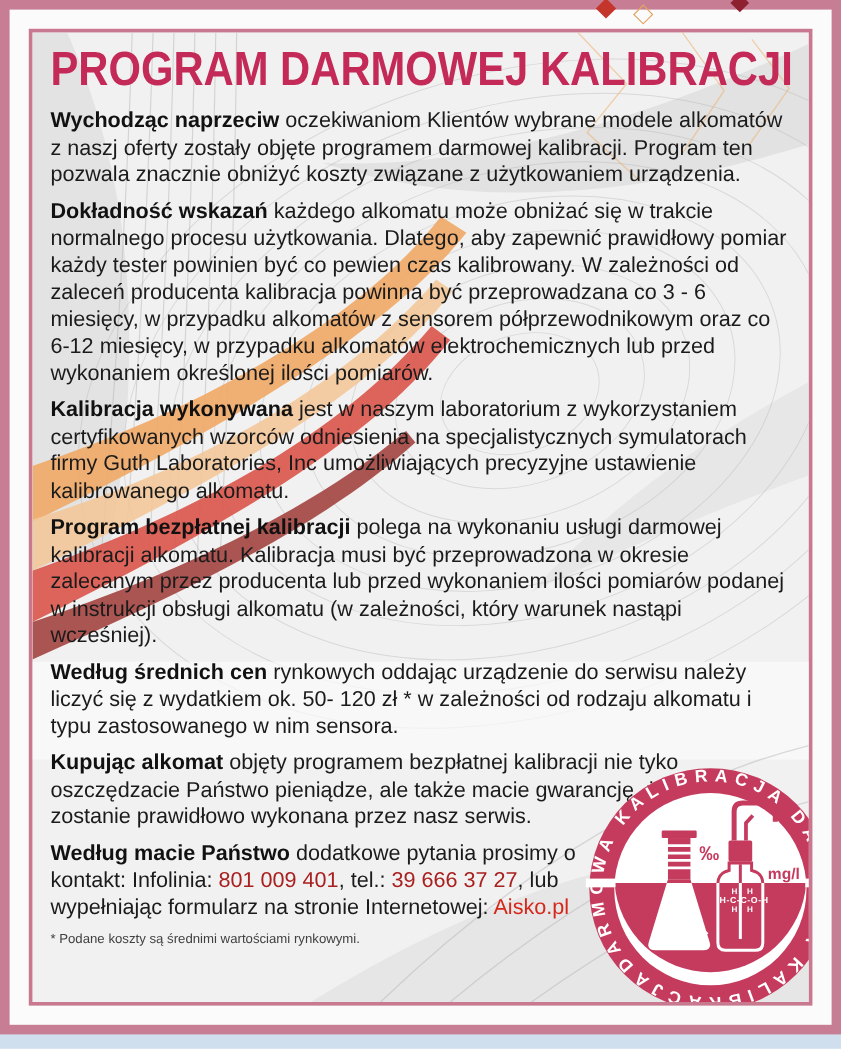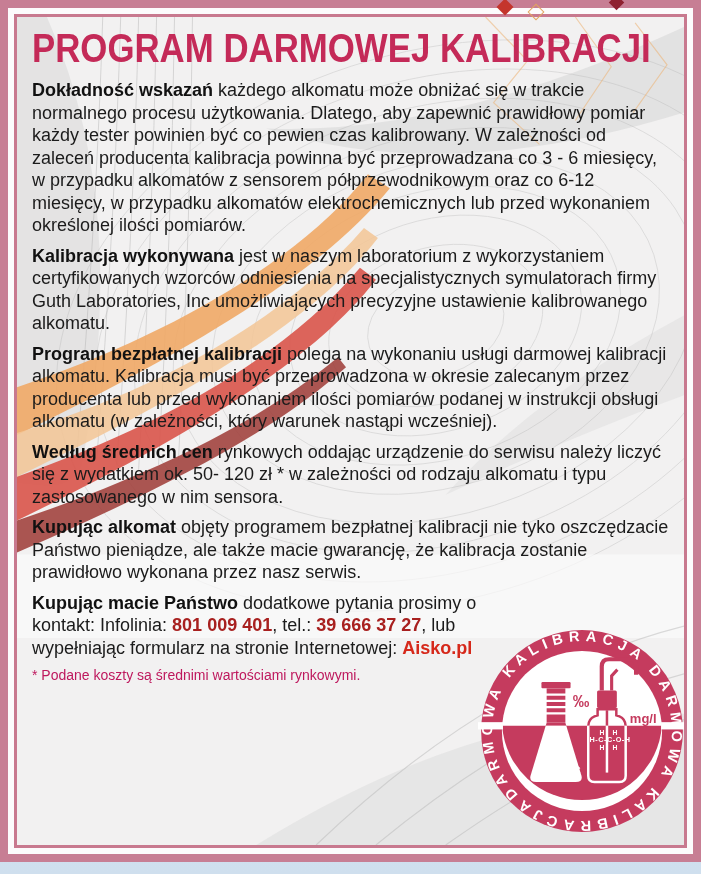--- a/index.html
+++ b/index.html
@@ -2,35 +2,35 @@
 <html><head>
 <meta charset="utf-8">
 <style>
   html,body{margin:0;padding:0;}
   body{
     width:701px;height:874px;overflow:hidden;position:relative;
     background:linear-gradient(#e6eef7,#cfdfee);
     font-family:"Liberation Sans","DejaVu Sans",sans-serif;
   }
   .outer{position:absolute;left:0;top:0;right:0;bottom:12px;background:#c77e94;padding:8px;box-sizing:border-box;}
-  .mid{width:100%;height:100%;background:#fcfbfc;padding:6px;box-sizing:border-box;}
+  .mid{width:100%;height:100%;background:#fcfbfc;padding:16px;box-sizing:border-box;}
   .inner{width:100%;height:100%;border:3px solid #c8798f;box-sizing:border-box;background:#f2f1f1;position:relative;overflow:hidden;}
   .bgsvg{position:absolute;left:0;top:0;width:100%;height:100%;}
   .text-layer{position:relative;z-index:2;padding:8px 14px 0 15px;}
   h1.title{
     margin:2px 0 10px;font-size:40px;font-weight:bold;color:#c42a58;line-height:1.05;
     white-space:nowrap;transform:scaleX(.87);transform-origin:0 50%;
   }
   p.body-p{margin:0 0 8px;font-size:18px;line-height:22.5px;color:#1b1b1b;}
   p.body-p strong{color:#111;}
   .narrow{width:452px;}
   .contact{width:494px;}
-  .phone{color:#a8201f;font-weight:bold;}
-  .site{color:#d6281a;font-weight:bold;cursor:pointer;}
-  .footnote{margin:2px 0 0;font-size:14px;line-height:17px;color:#be185d;}
+  .phone{color:#a8201f;font-weight:normal;}
+  .site{color:#d6281a;font-weight:normal;cursor:pointer;}
+  .footnote{margin:2px 0 0;font-size:11px;line-height:17px;color:#404040;}
   .badge{position:absolute;left:461px;top:610px;width:208px;height:208px;z-index:3;}
   .diamond{position:absolute;z-index:6;}
   .d1{left:499px;top:1px;width:12px;height:12px;background:#c4352c;transform:rotate(45deg);}
   .d2{left:611px;top:-3px;width:11px;height:11px;background:#8e2130;transform:rotate(45deg);}
   .d3{left:530px;top:6px;width:10px;height:10px;border:1px solid #e2a55f;transform:rotate(45deg);}
 </style>
 </head>
 <body>
 
 <div class="outer">
@@ -74,33 +74,34 @@
         <g stroke="#b9b9b9" fill="none" opacity=".5" stroke-width="1.2">
           <path d="M300,832 Q480,660 669,612"></path>
           <path d="M360,832 Q520,700 669,660"></path>
           <path d="M430,832 Q560,740 669,706"></path>
         </g>
       </svg>
 
       <div class="text-layer">
         <h1 class="title">PROGRAM DARMOWEJ KALIBRACJI</h1>
 
+        <p class="body-p"><strong>Wychodząc naprzeciw</strong><span> oczekiwaniom Klientów wybrane modele alkomatów z naszj oferty zostały objęte programem darmowej kalibracji. Program ten pozwala znacznie obniżyć koszty związane z użytkowaniem urządzenia.</span></p>
 
         <p class="body-p"><strong>Dokładność wskazań</strong><span> każdego alkomatu może obniżać się w trakcie normalnego procesu użytkowania. Dlatego, aby zapewnić prawidłowy pomiar każdy tester powinien być co pewien czas kalibrowany. W zależności od zaleceń producenta kalibracja powinna być przeprowadzana co 3 - 6 miesięcy, w przypadku alkomatów z sensorem półprzewodnikowym  oraz co 6-12 miesięcy, w przypadku alkomatów elektrochemicznych lub przed wykonaniem określonej ilości pomiarów.</span></p>
 
         <p class="body-p"><strong>Kalibracja wykonywana</strong><span> jest w naszym laboratorium z wykorzystaniem certyfikowanych wzorców odniesienia na specjalistycznych symulatorach firmy Guth Laboratories, Inc umożliwiających precyzyjne ustawienie kalibrowanego alkomatu.</span></p>
 
         <p class="body-p"><strong>Program bezpłatnej kalibracji</strong><span> polega na wykonaniu usługi darmowej kalibracji alkomatu. Kalibracja musi być przeprowadzona w okresie zalecanym przez producenta lub przed wykonaniem ilości pomiarów podanej w instrukcji obsługi alkomatu (w zależności, który warunek nastąpi wcześniej).</span></p>
 
         <p class="body-p"><strong>Według średnich cen</strong><span> rynkowych oddając urządzenie do serwisu należy liczyć się z wydatkiem ok. 50- 120 zł * w zależności od rodzaju alkomatu i typu zastosowanego w nim sensora.</span></p>
 
         <p class="body-p"><strong>Kupując alkomat</strong><span> objęty programem bezpłatnej kalibracji nie tyko oszczędzacie Państwo pieniądze, ale także macie gwarancję, że kalibracja zostanie prawidłowo wykonana przez nasz serwis.</span></p>
 
 
-        <p class="body-p contact"><strong>Kupując macie Państwo</strong><span> dodatkowe pytania prosimy o kontakt: Infolinia: </span><span class="phone">801 009 401</span><span>, tel.: </span><span class="phone">39 666 37 27</span><span>, lub wypełniając formularz na stronie Internetowej: </span><span class="site">Aisko.pl</span></p>
+        <p class="body-p contact"><strong>Według macie Państwo</strong><span> dodatkowe pytania prosimy o kontakt: Infolinia: </span><span class="phone">801 009 401</span><span>, tel.: </span><span class="phone">39 666 37 27</span><span>, lub wypełniając formularz na stronie Internetowej: </span><span class="site">Aisko.pl</span></p>
 
         <p class="footnote">* Podane koszty są średnimi wartościami rynkowymi.</p>
       </div>
 
       <svg class="badge" viewBox="0 0 200 200" aria-hidden="true">
         <defs>
           <clipPath id="clipTop">
               <rect x="0" y="0" width="200" height="95"></rect>
             </clipPath>
           <clipPath id="clipBottom">

